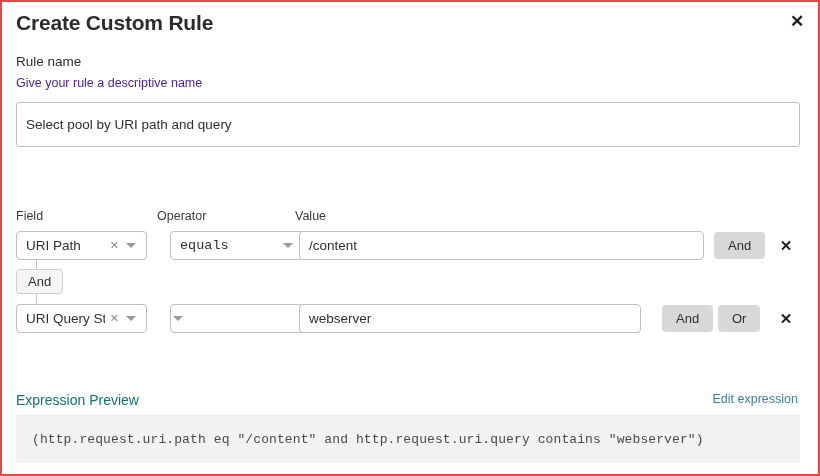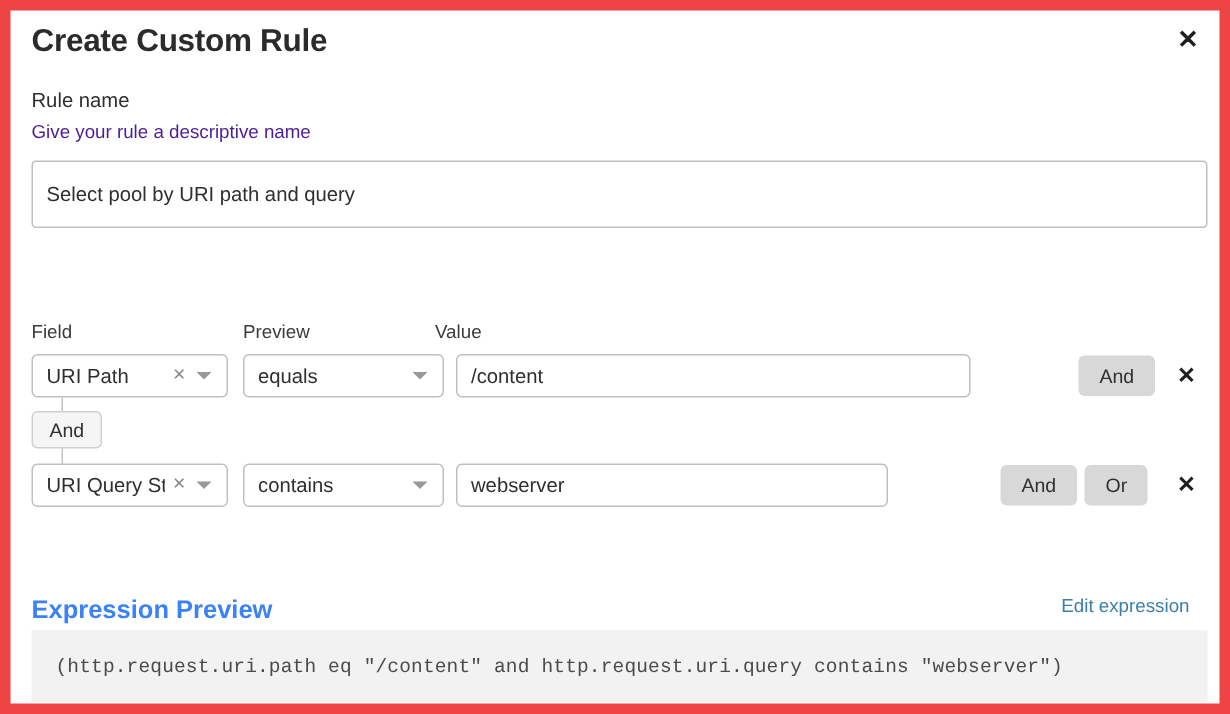--- a/index.html
+++ b/index.html
@@ -9,21 +9,21 @@
   }
   body {
     font-family: "Liberation Sans", sans-serif;
     -webkit-font-smoothing: antialiased;
   }
   .dialog {
     position: relative;
     width: 820px;
     height: 476px;
     box-sizing: border-box;
-    border: 7px solid #ef4444;
+    border: 2px solid #ef4444;
     background: #ffffff;
     overflow: hidden;
   }
 
   
   .dialog-title {
     position: absolute;
     left: 14px;
     top: 9px;
     font-size: 21px;
@@ -94,21 +94,21 @@
 
   
   .col-head {
     position: absolute;
     top: 207px;
     font-size: 12.5px;
     color: #3a3a3a;
   }
   .col-head.field { left: 14px; }
   .col-head.operator { left: 155px; }
-  .col-head.value { left: 283px; }
+  .col-head.value { left: 293px; }
 
   
   .cond-row {
     position: absolute;
     left: 0;
     width: 820px;
     height: 30px;
   }
   .cond-row.row1 { top: 229px; }
   .cond-row.row2 { top: 302px; }
@@ -145,38 +145,38 @@
     width: 0;
     height: 0;
     border-left: 5px solid transparent;
     border-right: 5px solid transparent;
     border-top: 5.5px solid #9a9a9a;
     margin-right: 10px;
     margin-left: 2px;
   }
 
   .sel-field    { left: 14px;  width: 131px; }
-  .sel-operator { left: 155px; width: 134px; }
+  .sel-operator { left: 168px; width: 134px; font-family: Liberation Mono, monospace; }
 
   .value-input {
     position: absolute;
     left: 297px;
     box-sizing: border-box;
     height: 29px;
     border: 1px solid #bfbfbf;
     border-radius: 4px;
     background: #fff;
     font-family: "Liberation Sans", sans-serif;
     font-size: 13.5px;
     color: #2f2f2f;
     padding: 0 9px;
     outline: none;
   }
-  .value-input.w1 { width: 343px; }
-  .value-input.w2 { width: 288px; }
+  .value-input.w1 { width: 405px; }
+  .value-input.w2 { width: 342px; }
 
   .logic-btn {
     position: absolute;
     box-sizing: border-box;
     height: 27px;
     top: 1px;
     background: #d8d8d8;
     border: none;
     border-radius: 4px;
     font-family: "Liberation Sans", sans-serif;
@@ -238,23 +238,22 @@
     color: #303030;
     line-height: 23px;
     cursor: pointer;
   }
 
   
   .expr-label {
     position: absolute;
     left: 14px;
     top: 390px;
-    font-size: 17px;
-    color: #3b82f6;
-    font-weight: bold;
+    font-size: 14px;
+    color: #0f766e;
   }
   .edit-expr-link {
     position: absolute;
     right: 20px;
     top: 390px;
     font-size: 12.5px;
     color: #3d7fa8;
     text-decoration: none;
     cursor: pointer;
   }
@@ -285,21 +284,21 @@
 
   <div class="dialog-title">Create Custom Rule</div>
   <button class="close-btn">✕</button>
 
   <div class="field-label rule-name-label">Rule name</div>
   <div class="rule-name-help">Give your rule a descriptive name</div>
   <input class="rule-name-input" type="text" value="Select pool by URI path and query" style="">
 
 
   <div class="col-head field">Field</div>
-  <div class="col-head operator">Preview</div>
+  <div class="col-head operator">Operator</div>
   <div class="col-head value">Value</div>
 
   <div class="cond-row row1">
     <div class="select-box sel-field">
       <span class="sel-text">URI Path</span>
       <span class="clear-x">✕</span>
       <span class="caret"></span>
     </div>
     <div class="select-box sel-operator">
       <span class="sel-text">equals</span>
@@ -316,21 +315,20 @@
     <div class="line-bot"></div>
   </div>
 
   <div class="cond-row row2">
     <div class="select-box sel-field">
       <span class="sel-text">URI Query St...</span>
       <span class="clear-x">✕</span>
       <span class="caret"></span>
     </div>
     <div class="select-box sel-operator">
-      <span class="sel-text">contains</span>
       <span class="caret"></span>
     </div>
     <input class="value-input w2" type="text" value="webserver" style="">
     <button class="logic-btn logic-and">And</button>
     <button class="logic-btn logic-or">Or</button>
     <button class="del-btn">✕</button>
   </div>
 
   <div class="expr-label">Expression Preview</div>
   <a class="edit-expr-link">Edit expression</a>

